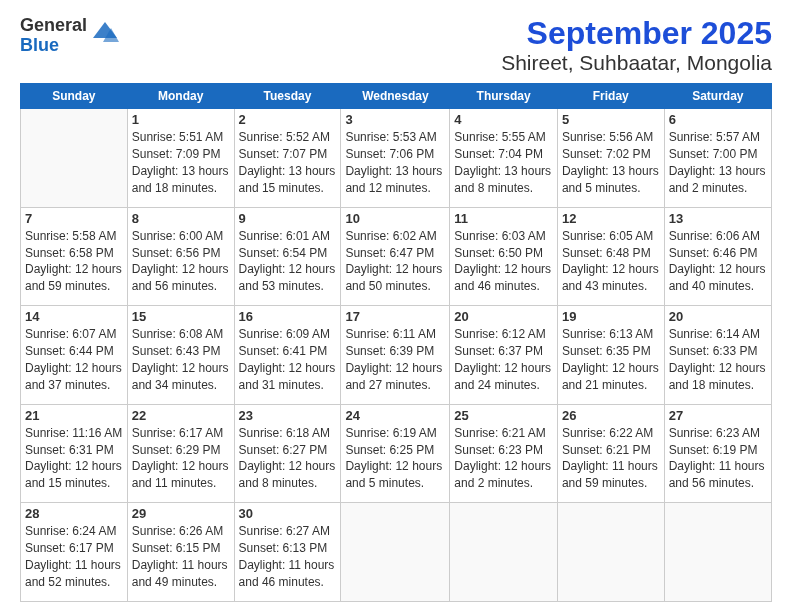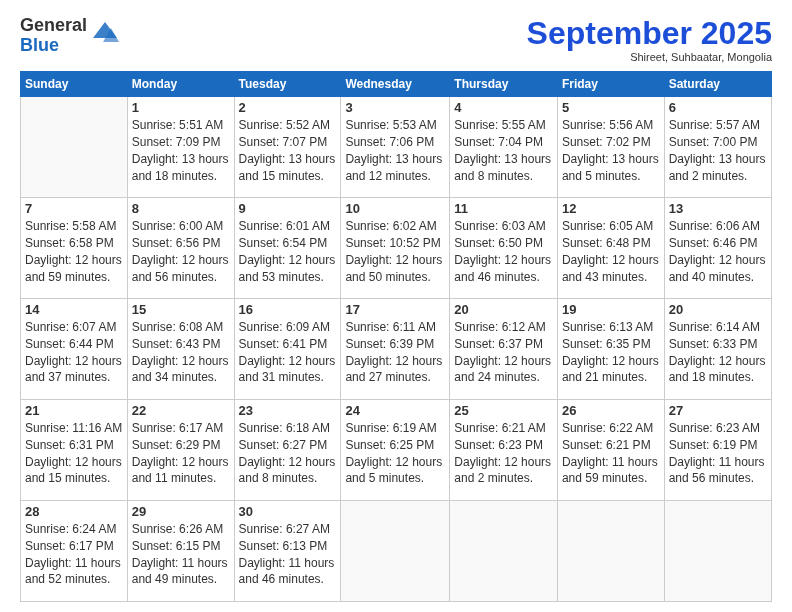--- a/index.html
+++ b/index.html
@@ -53,35 +53,35 @@
     .title-block {
       text-align: right;
     }
     .month-title {
       font-size: 32px;
       font-weight: bold;
       color: #1d4ed8;
       line-height: 1.1;
     }
     .subtitle {
-      font-size: 11px;
+      font-size: 21px;
       color: #333;
     }
     .calendar {
       width: 100%;
       border-collapse: collapse;
       flex: 1;
     }
     .calendar th {
       background: #1a6abf;
       color: #fff;
       font-size: 12px;
       font-weight: bold;
       padding: 5px 4px;
-      text-align: left;
+      text-align: center;
       border: 1px solid #1a6abf;
     }
     .calendar td {
       border: 1px solid #ccc;
       vertical-align: top;
       padding: 3px 4px;
       font-size: 9.5px;
       color: #333;
       width: 113px;
       height: 88px;
@@ -199,21 +199,21 @@
           <td>
             <span class="day-number">9</span>
             <div class="day-info">Sunrise: 6:01 AM
 Sunset: 6:54 PM
 Daylight: 12 hours
 and 53 minutes.</div>
           </td>
           <td>
             <span class="day-number">10</span>
             <div class="day-info">Sunrise: 6:02 AM
-Sunset: 10:52 PM
+Sunset: 6:47 PM
 Daylight: 12 hours
 and 50 minutes.</div>
           </td>
           <td>
             <span class="day-number">11</span>
             <div class="day-info">Sunrise: 6:03 AM
 Sunset: 6:50 PM
 Daylight: 12 hours
 and 46 minutes.</div>
           </td>

